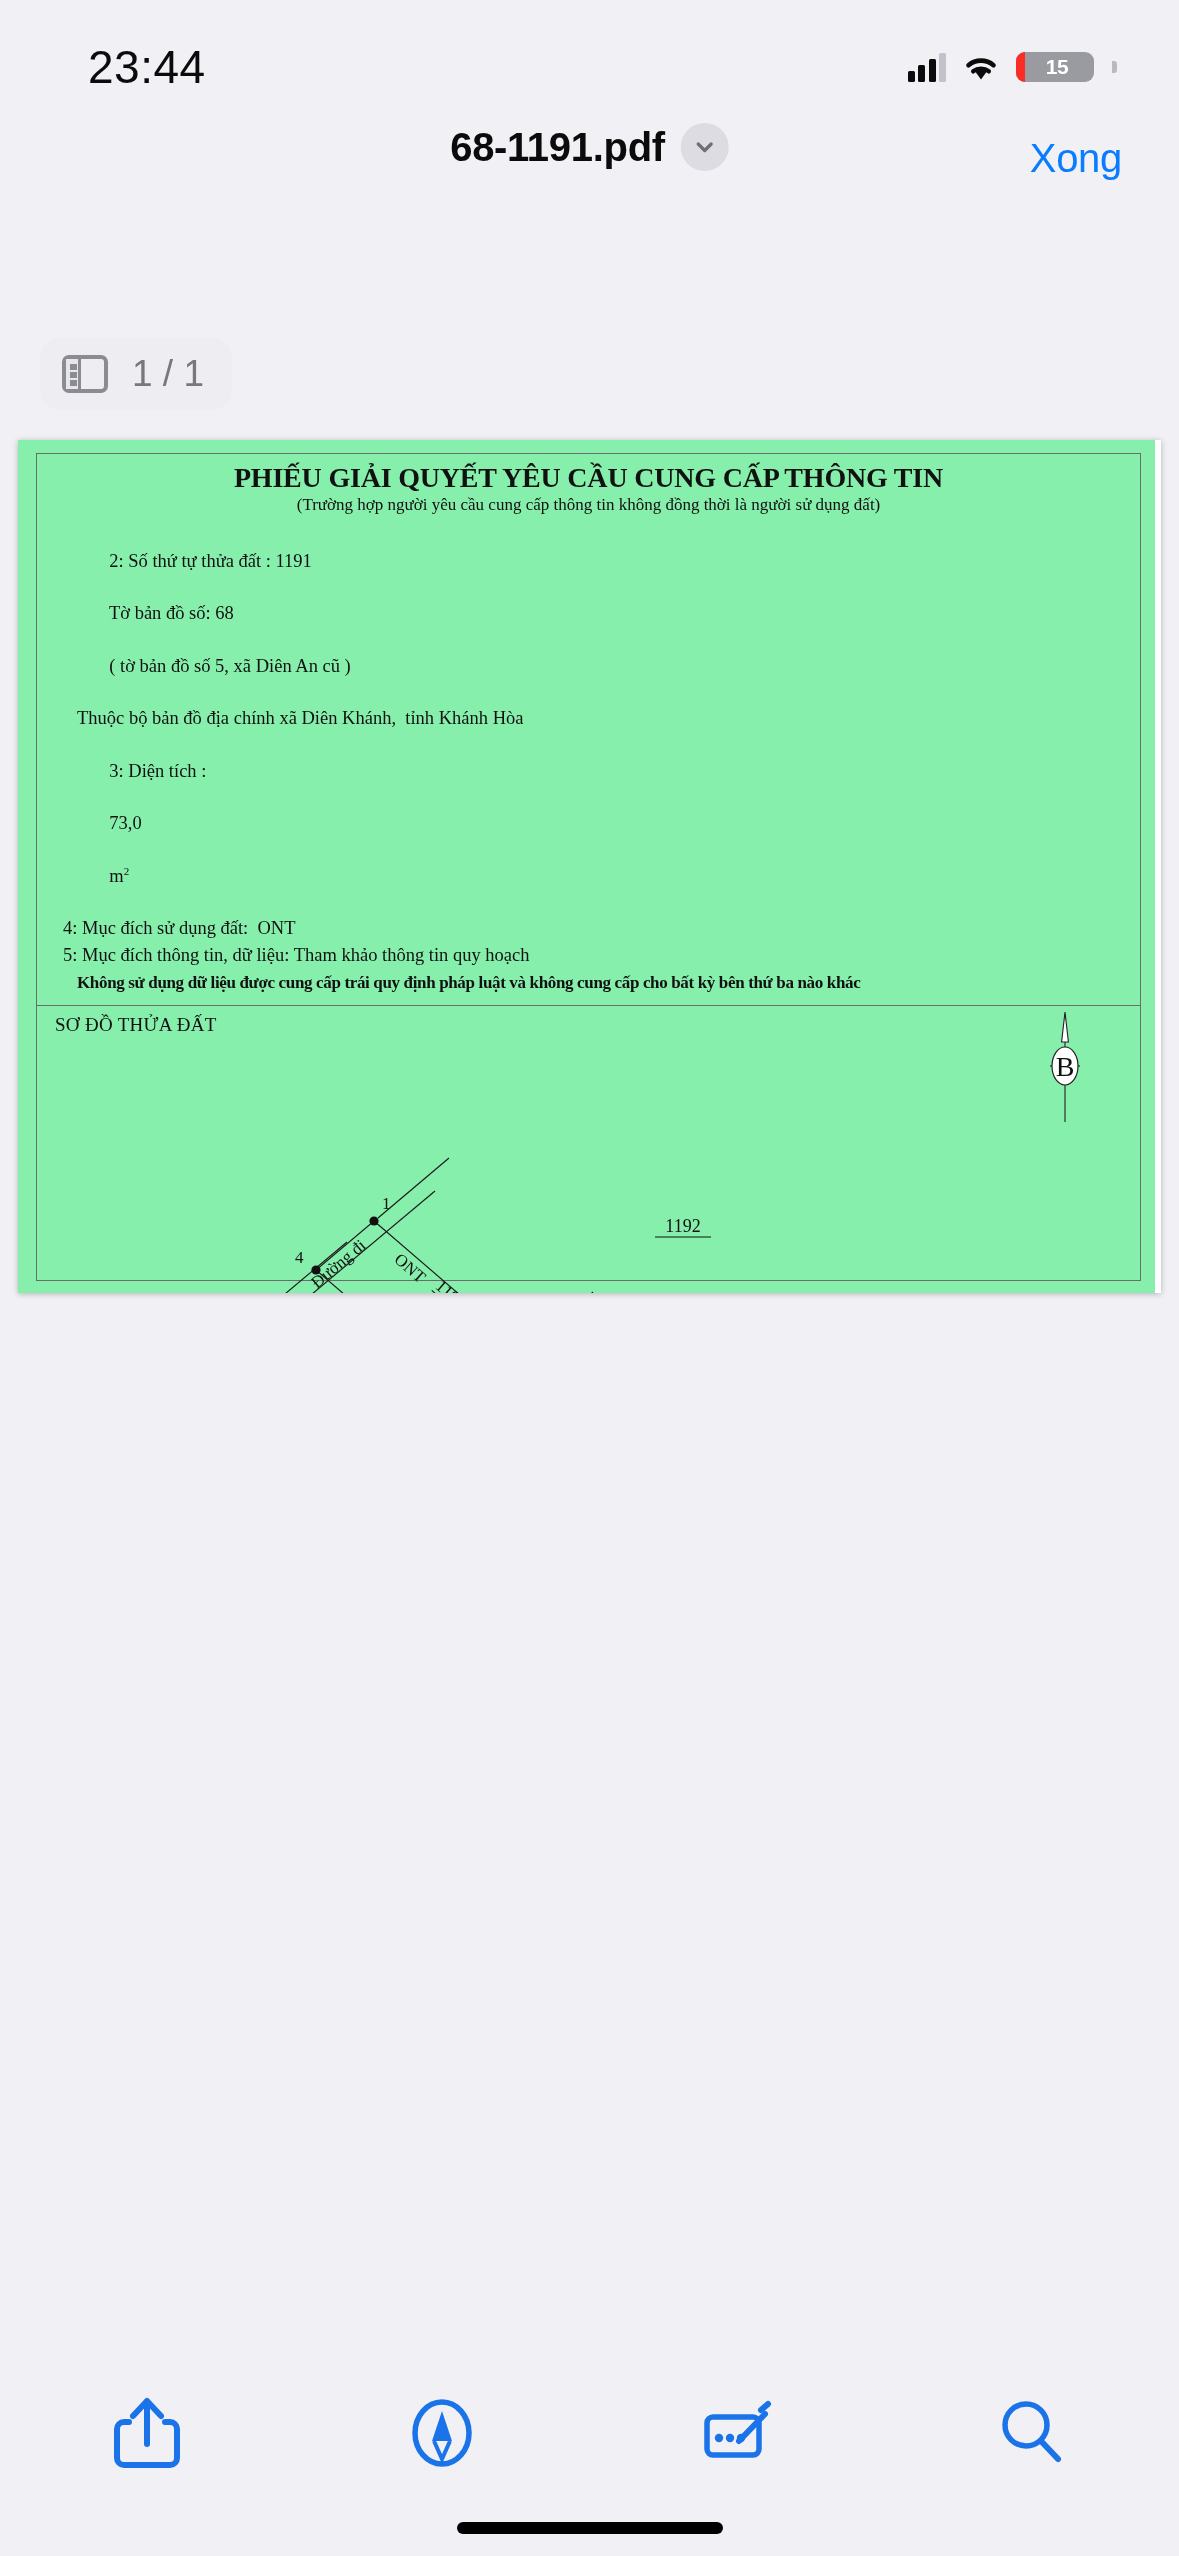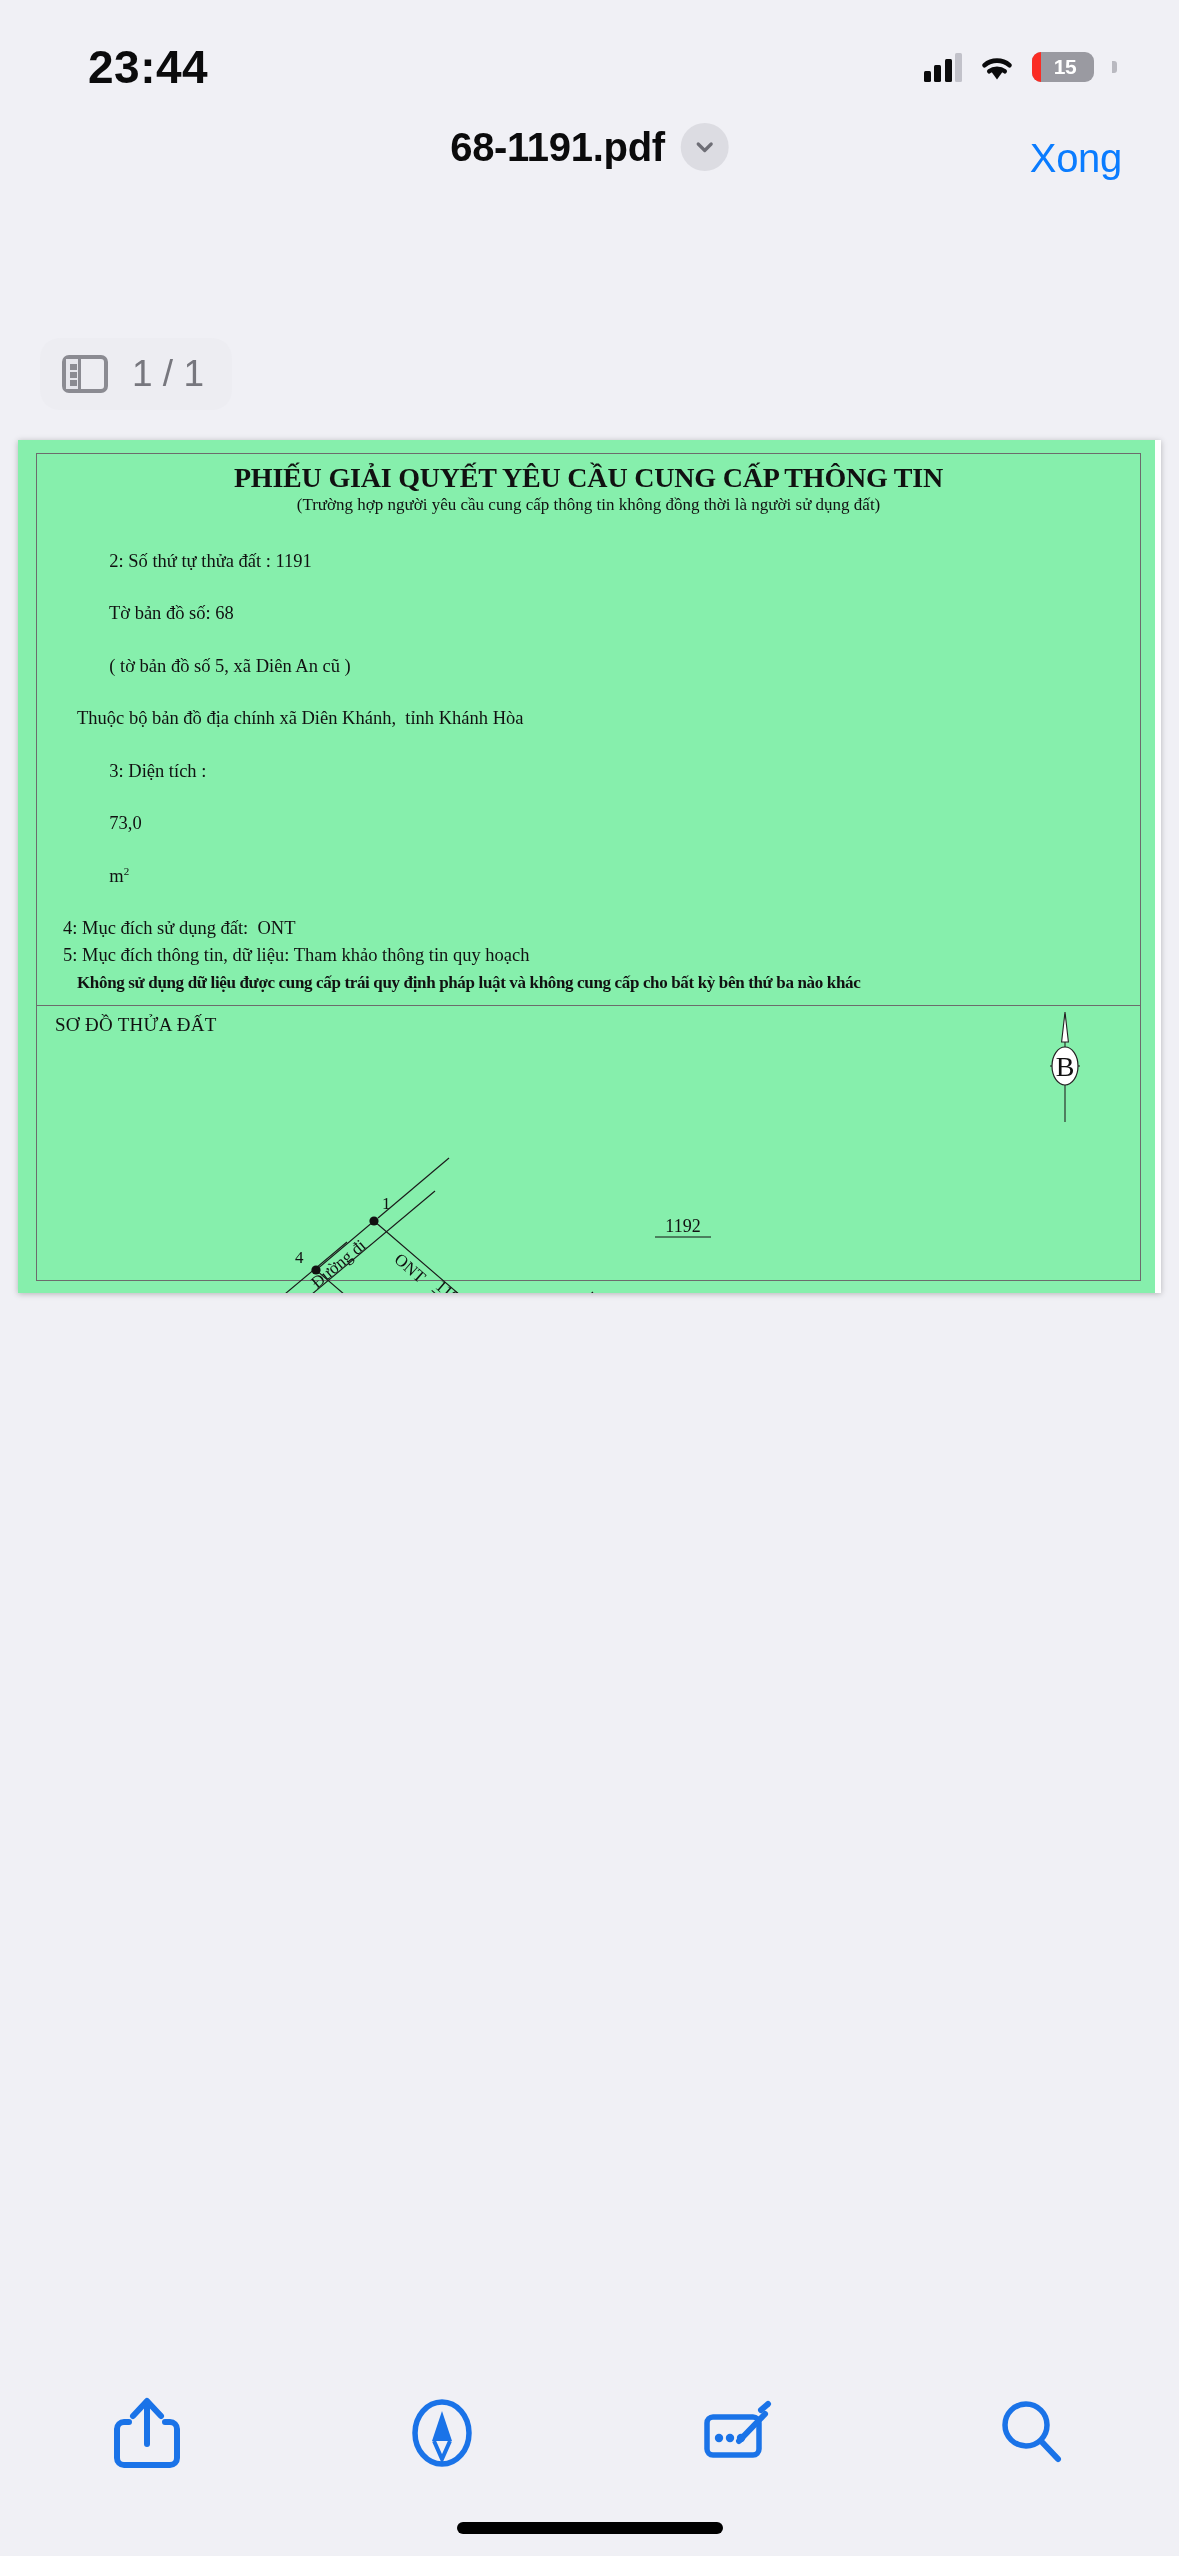--- a/index.html
+++ b/index.html
@@ -12,33 +12,33 @@
     position:relative;
   }
 
   
   .statusbar{
     position:absolute; top:0; left:0; width:1179px; height:120px;
     display:flex; align-items:center; justify-content:space-between;
     padding:0 62px 0 88px;
   }
   .sb-time{
-    font-size:46px; font-weight:700; color:#0b0b0c;
+    font-size:46px; font-weight:400; color:#0b0b0c;
     letter-spacing:0.5px; margin-top:14px;
   }
   .sb-right{ display:flex; align-items:center; gap:16px; margin-top:14px;}
   .cell-bars{ display:flex; align-items:flex-end; gap:3.5px; height:30px;}
   .cell-bars i{ display:block; width:7px; background:#0b0b0c; border-radius:1.5px;}
   .cell-bars i:nth-child(1){height:11px}
   .cell-bars i:nth-child(2){height:17px}
   .cell-bars i:nth-child(3){height:23px}
   .cell-bars i:nth-child(4){height:29px;background:#c2c2ca}
   .wifi{ width:38px; height:30px; position:relative; }
   .battery{
-    position:relative; width:62px; height:30px; border-radius:9px;
+    position:relative; width:78px; height:30px; border-radius:9px;
     background:#9a9aa1; display:flex; align-items:center; justify-content:center;
     overflow:hidden;
   }
   .battery .lowfill{
     position:absolute; left:0; top:0; bottom:0; width:9px; background:#fb2c24;
   }
   .battery .lvl{
     position:relative; color:#fff; font-size:21px; font-weight:600; letter-spacing:-0.4px;
     padding-left:4px;
   }

